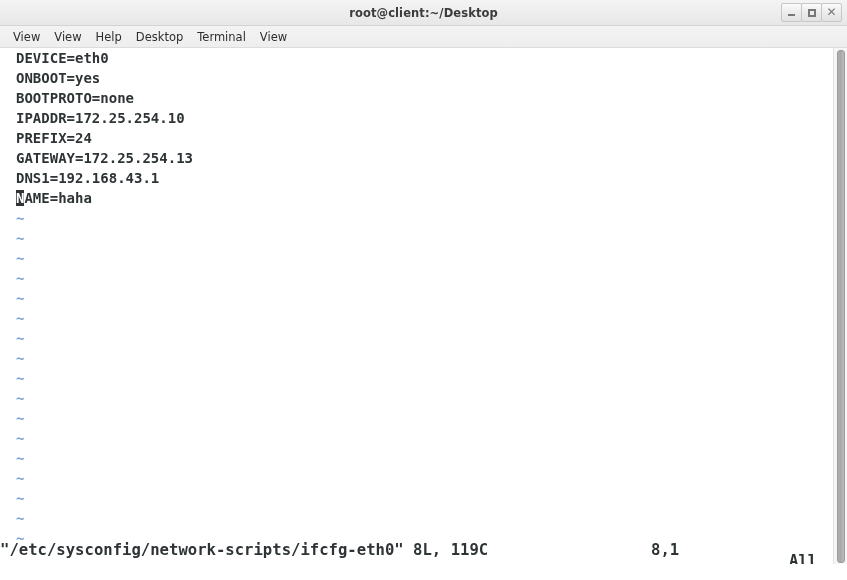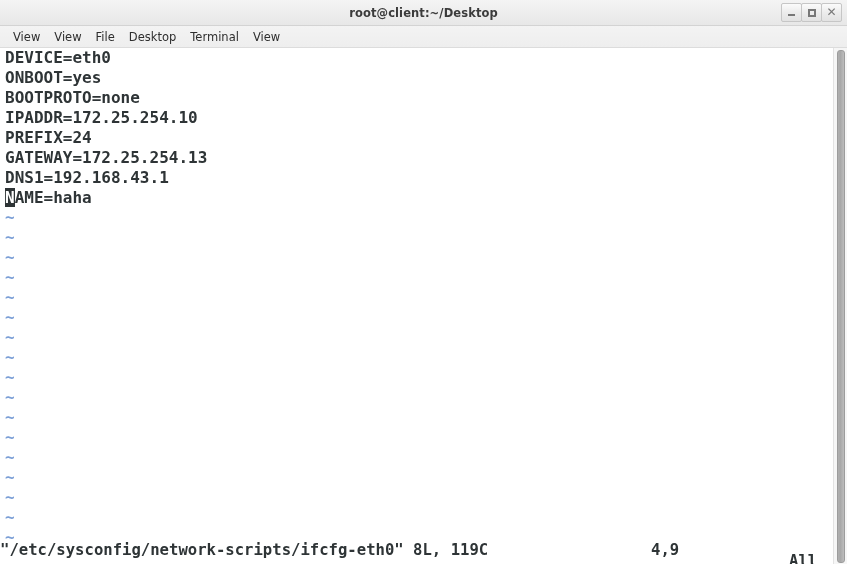--- a/index.html
+++ b/index.html
@@ -121,24 +121,24 @@
     left: 0;
     top: 0;
     right: 14px;
     bottom: 0;
     background: #ffffff;
     padding: 0;
     overflow: hidden;
   }
   .termlines {
     position: absolute;
-    left: 5px;
+    left: 16px;
     top: 0;
     font-family: "DejaVu Sans Mono", monospace;
-    font-size: 16px;
+    font-size: 14px;
     font-weight: bold;
     line-height: 20px;
     color: #2e3436;
     white-space: pre;
     letter-spacing: 0px;
   }
   .line {
     height: 20px;
     white-space: pre;
   }
@@ -221,34 +221,34 @@
       </div>
       <div class="winbtn">
         <span class="glyph-close">✕</span>
       </div>
     </div>
   </div>
 
   <div class="menubar">
     <div class="menuitem">View</div>
     <div class="menuitem">View</div>
-    <div class="menuitem">File</div>
+    <div class="menuitem">Help</div>
     <div class="menuitem">Desktop</div>
     <div class="menuitem">Terminal</div>
     <div class="menuitem">View</div>
   </div>
 
   <div class="termwrap">
     <div class="term">
       <div class="termlines" id="termlines"><div class="line">DEVICE=eth0</div><div class="line">ONBOOT=yes</div><div class="line">BOOTPROTO=none</div><div class="line">IPADDR=172.25.254.10</div><div class="line">PREFIX=24</div><div class="line">GATEWAY=172.25.254.13</div><div class="line">DNS1=192.168.43.1</div><div class="line"><span class="cursor">N</span><span>AME=haha</span></div><div class="line tilde">~</div><div class="line tilde">~</div><div class="line tilde">~</div><div class="line tilde">~</div><div class="line tilde">~</div><div class="line tilde">~</div><div class="line tilde">~</div><div class="line tilde">~</div><div class="line tilde">~</div><div class="line tilde">~</div><div class="line tilde">~</div><div class="line tilde">~</div><div class="line tilde">~</div><div class="line tilde">~</div><div class="line tilde">~</div><div class="line tilde">~</div><div class="line tilde">~</div></div>
     </div>
 
     <div class="statusline">
       <span class="status-file">"/etc/sysconfig/network-scripts/ifcfg-eth0" 8L, 119C</span>
-      <span class="status-pos">4,9</span>
+      <span class="status-pos">8,1</span>
       <span class="status-scroll">All</span>
     </div>
 
     <div class="scrollbar">
       <div class="scroll-thumb"></div>
     </div>
   </div>
 
 </div>
 

